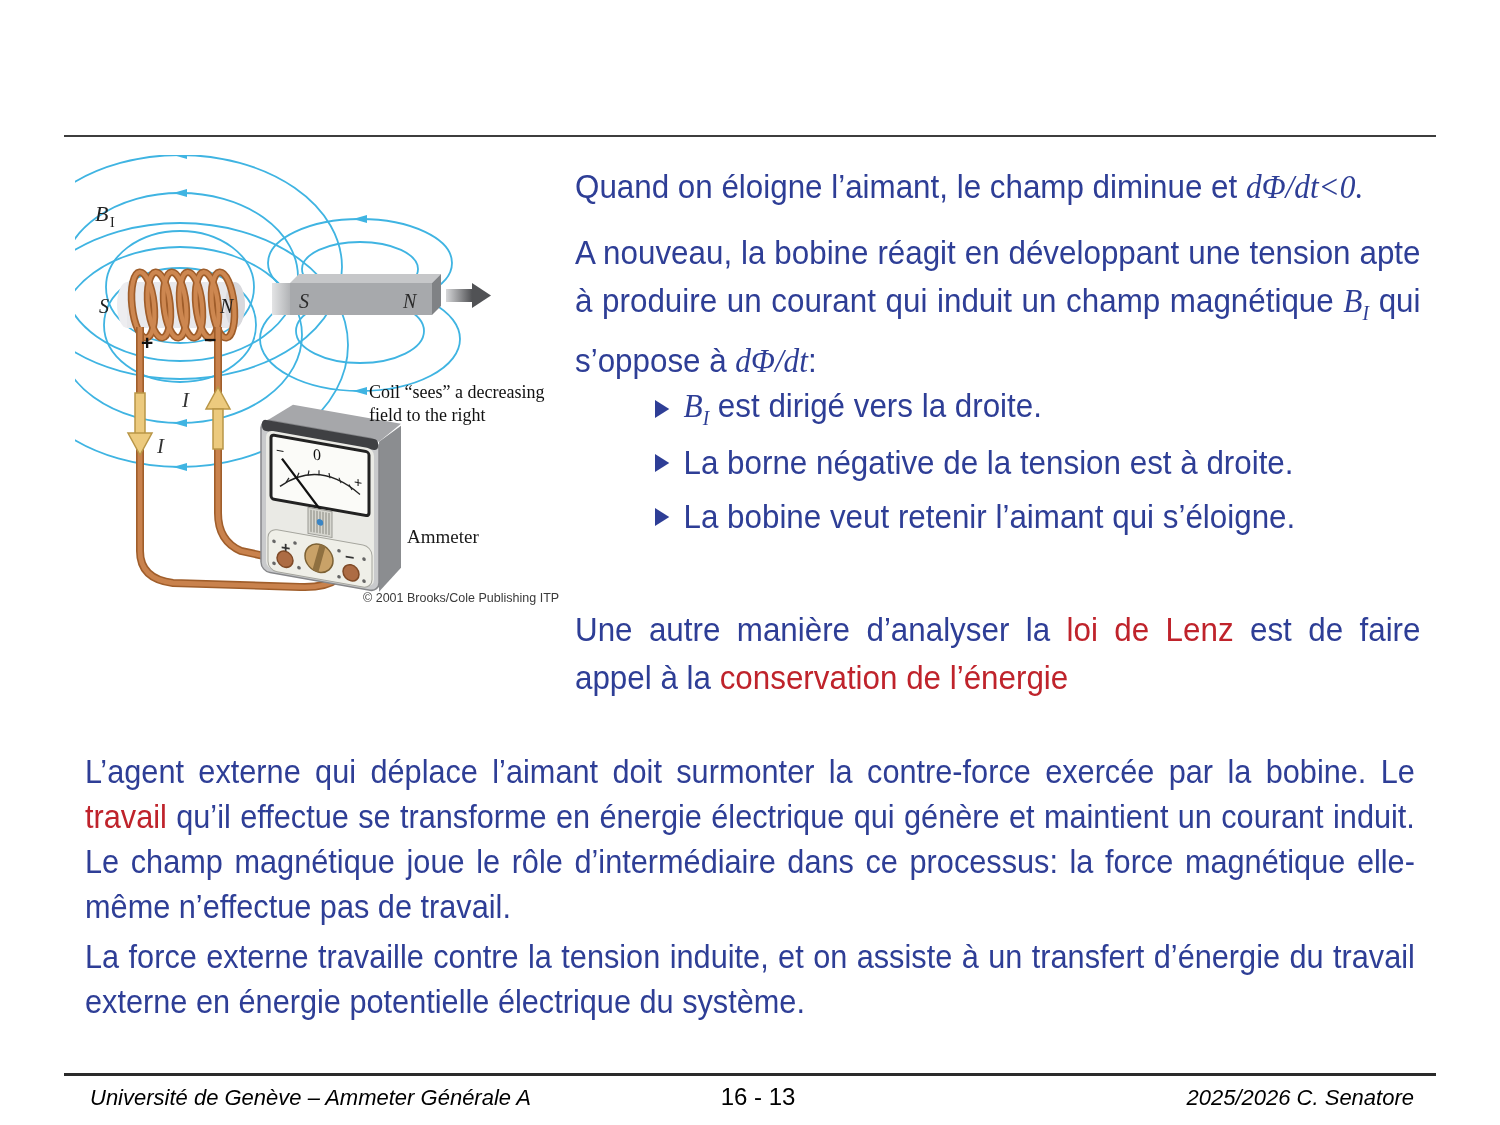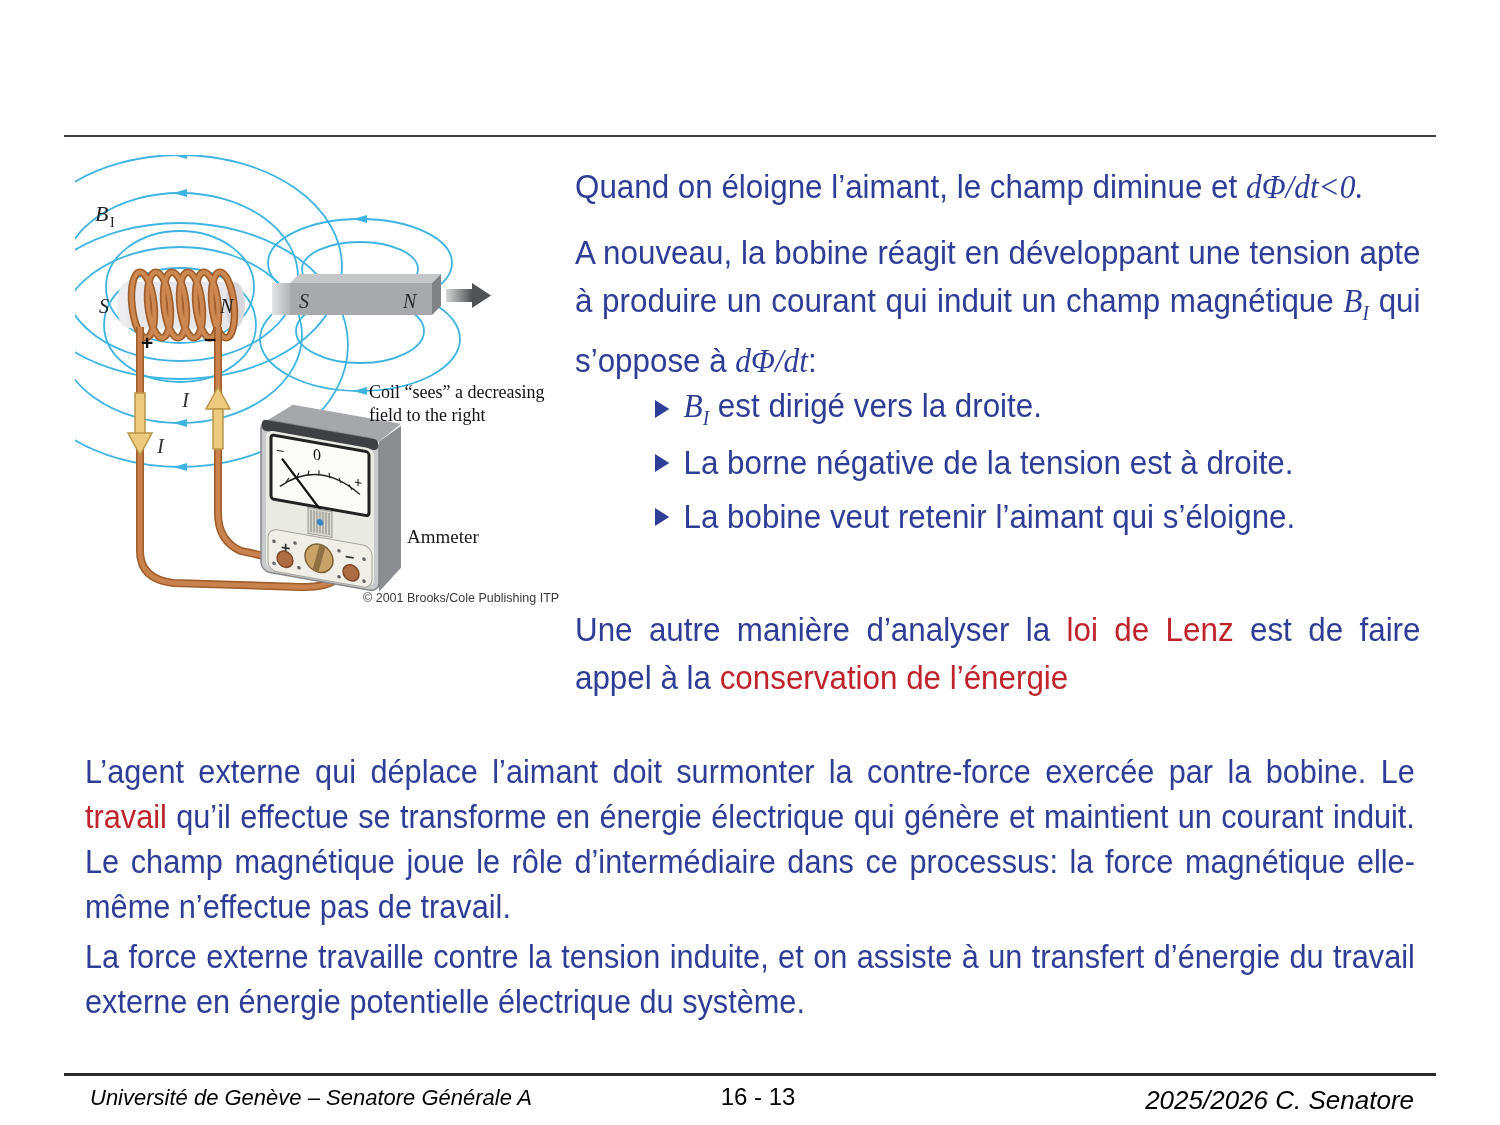--- a/index.html
+++ b/index.html
@@ -29,21 +29,21 @@
   .p2 { position:absolute; left:575px; top:229px; width:890px; font-size:33px; line-height:47.5px; margin:0; text-align:justify; }
   .bullets { position:absolute; left:655px; top:390px; width:760px; font-size:33px; }
   .bullet { display:flex; align-items:center; height:37px; margin-bottom:17px; }
   .tri { width:0; height:0; border-left:15px solid #2e3e96; border-top:9px solid transparent; border-bottom:9px solid transparent; margin-right:15px; flex:none; }
   .p3 { position:absolute; left:575px; top:606px; width:890px; font-size:33px; line-height:47.5px; margin:0; text-align:justify; }
   .p4 { position:absolute; left:85px; top:749px; width:1430px; font-size:33px; line-height:45px; margin:0; text-align:justify; }
   .p5 { position:absolute; left:85px; top:934px; width:1430px; font-size:33px; line-height:45px; margin:0; text-align:justify; }
 
   .footer-left  { position:absolute; left:90px;  top:1085px; font-size:22px; font-style:italic; margin:0; }
   .footer-center{ position:absolute; left:0; top:1083px; width:100%; text-align:center; font-size:24px; margin:0;padding-left:8px; }
-  .footer-right { position:absolute; right:86px; top:1085px; font-size:26px; font-style:italic; margin:0; }
+  .footer-right { position:absolute; right:86px; top:1085px; font-size:22px; font-style:italic; margin:0; }
 
   .diagram { position:absolute; left:75px; top:155px; width:490px; height:465px; }
   .fig-serif { font-family:"Liberation Serif","DejaVu Serif",serif; }
   .fig-it { font-family:"Liberation Serif","DejaVu Serif",serif; font-style:italic; }
   .fig-sans { font-family:"Liberation Sans","DejaVu Sans",sans-serif; }
 </style>
 </head>
 <body>
 
 <div class="slide">
@@ -235,17 +235,17 @@
     </div>
   </div>
 
   <p class="p3 blue cond"><span>Une autre manière d’analyser la </span><span class="red">loi de Lenz</span><span> est de faire appel à la </span><span class="red">conservation de l’énergie</span></p>
 
   <p class="p4 blue cond-b"><span>L’agent externe qui déplace l’aimant doit surmonter la contre-force exercée par la bobine. Le </span><span class="red">travail</span><span> qu’il effectue se transforme en énergie électrique qui génère et maintient un courant induit. Le champ magnétique joue le rôle d’intermédiaire dans ce processus: la force magnétique elle-même n’effectue pas de travail.</span></p>
 
   <p class="p5 blue cond-b"><span>La force externe travaille contre la tension induite, et on assiste à un transfert d’énergie du travail externe en énergie potentielle électrique du système.</span></p>
 
   <div class="rule-bottom"></div>
-  <p class="footer-left">Université de Genève – Senatore Générale A</p>
+  <p class="footer-left">Université de Genève – Ammeter Générale A</p>
   <p class="footer-center">16 - 13</p>
   <p class="footer-right">2025/2026  C. Senatore</p>
 
 </div>
 
 </body></html>

